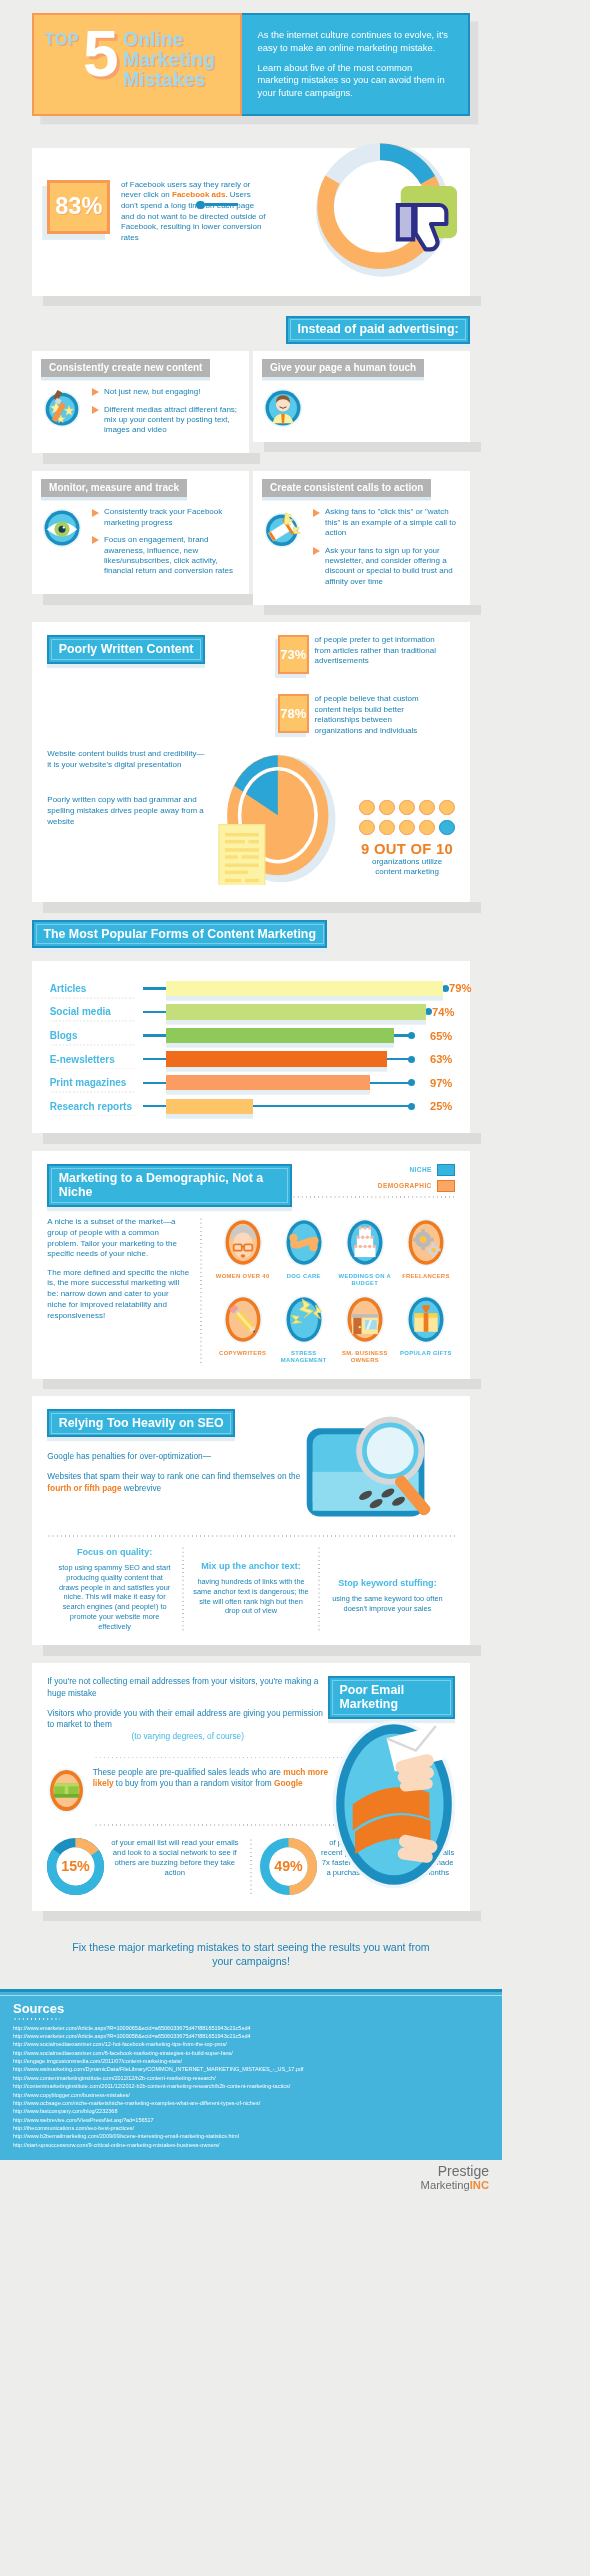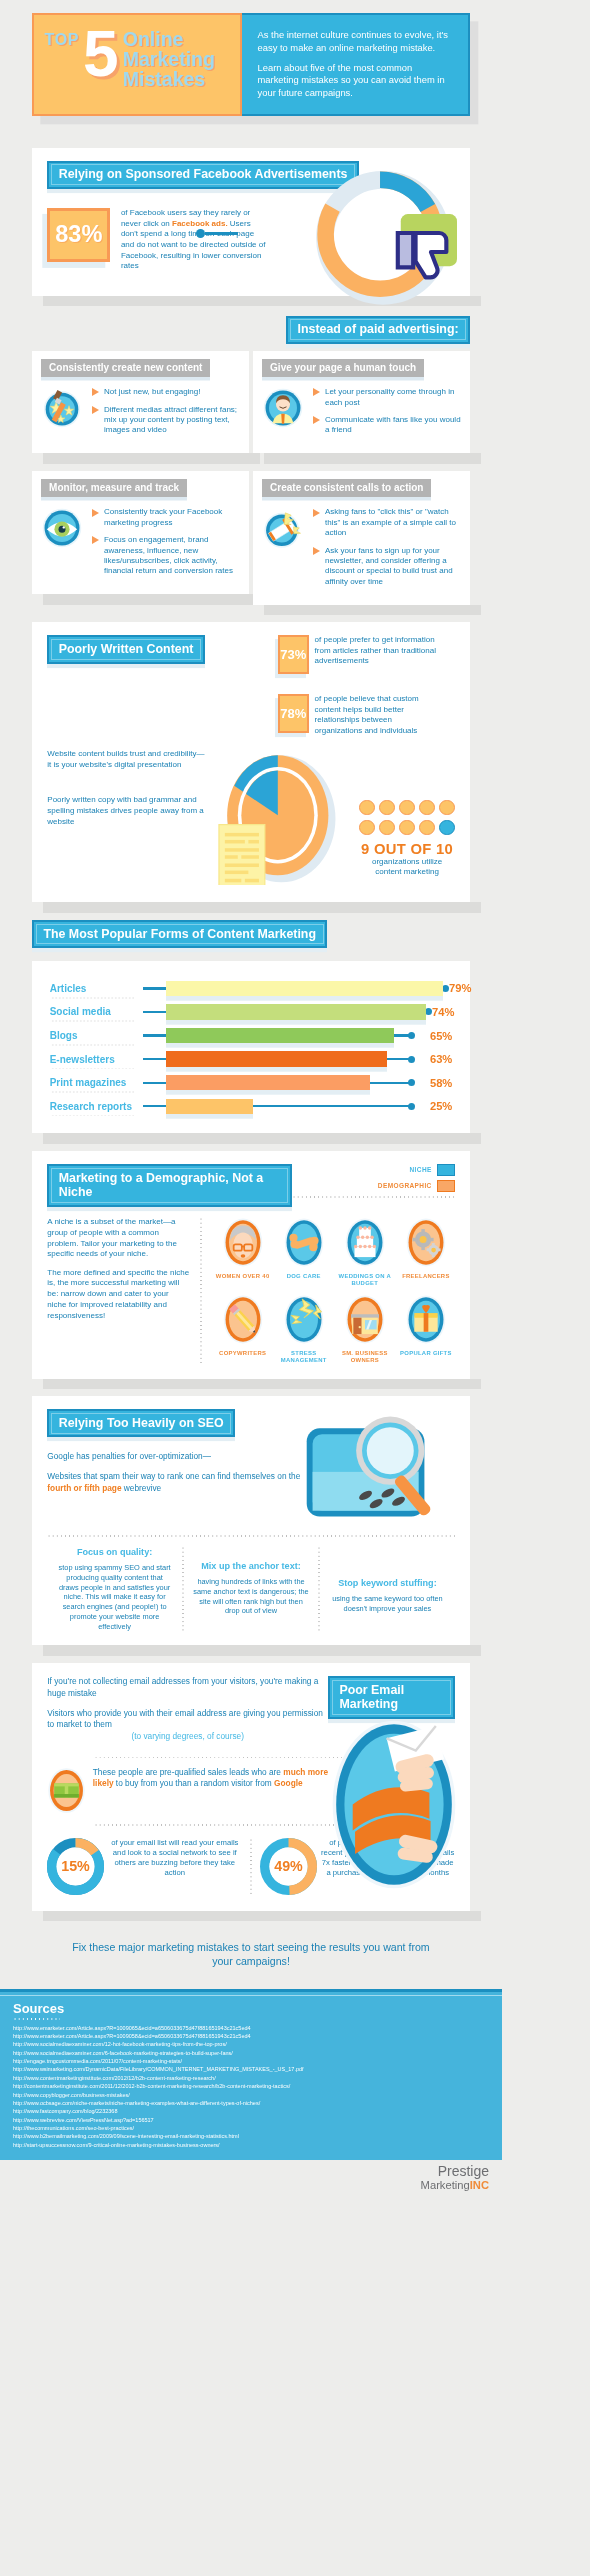--- a/index.html
+++ b/index.html
@@ -274,24 +274,20 @@
       <div class="hero-right">
         <p>As the internet culture continues to evolve, it's easy to make an online marketing mistake.</p>
         <p>Learn about five of the most common marketing mistakes so you can avoid them in your future campaigns.</p>
       </div>
     </div>
   </div>
 
   <div class="sec1">
     <div class="shadow-wrap">
       <div class="card">
-        <div class="blue-head">
-          <span class="inner-line"></span>
-          <span>Relying on Sponsored Facebook Advertisements</span>
-        </div>
 
         <div class="sec1-body">
           <div class="pct-badge">83%</div>
           <div class="pct-text">
             <span>of Facebook users say they rarely or never click on </span><span class="orange-b">Facebook ads.</span>
             <span>Users don't spend a long time on each page and do not want to be directed outside of Facebook, resulting in lower conversion rates</span>
           </div>
 
           <div class="connector">
             <span class="conn-dot"></span>
@@ -366,30 +362,20 @@
               <circle cx="36" cy="36" r="33" fill="#e8f5fb"></circle>
               <circle cx="36" cy="36" r="30" fill="#1c8fc0"></circle>
               <circle cx="36" cy="36" r="24" fill="#5ac8e8"></circle>
               <path d="M18 62 q4 -16 18 -16 q14 0 18 16z" fill="#fbf2a0"></path>
               <polygon points="33,46 39,46 38,63 34,63" fill="#f07f22"></polygon>
               <circle cx="36" cy="30" r="12" fill="#fde0c8"></circle>
               <path d="M24 28 q0 -14 12 -14 q12 0 12 14 q-4 -7 -12 -7 q-8 0 -12 7z" fill="#8a5a34"></path>
               <path d="M30 34 q6 5 12 0" fill="none" stroke="#5a3a20" stroke-width="1.6"></path>
             </svg>
           </div>
-          <ul class="tip-list">
-            <li>
-                <span class="tri"></span>
-                <span>Let your personality come through in each post</span>
-              </li>
-            <li>
-                <span class="tri"></span>
-                <span>Communicate with fans like you would a friend</span>
-              </li>
-          </ul>
         </div>
       </div>
     </div>
   </div>
 
   <div class="grid2">
     <div class="shadow-wrap" style="flex:1">
       <div class="card">
         <div class="grey-head">Monitor, measure and track</div>
         <div class="tip-row">
@@ -578,21 +564,21 @@
         </div>
 
         <div class="bar-row">
           <div class="bar-label"><span>Print magazines</span><span class="dotline"></span></div>
           <div class="bar-track">
             <span class="lead-line"></span>
             <span class="bar-fill" style="width:204px;background:#fb9d63"></span>
             <span class="tail-line"></span>
               <span class="end-dot"></span>
           </div>
-          <div class="bar-val">58%</div>
+          <div class="bar-val">97%</div>
         </div>
 
         <div class="bar-row">
           <div class="bar-label"><span>Research reports</span><span class="dotline"></span></div>
           <div class="bar-track">
             <span class="lead-line"></span>
             <span class="bar-fill" style="width:87px;background:#fdc468"></span>
             <span class="tail-line"></span>
               <span class="end-dot"></span>
           </div>

